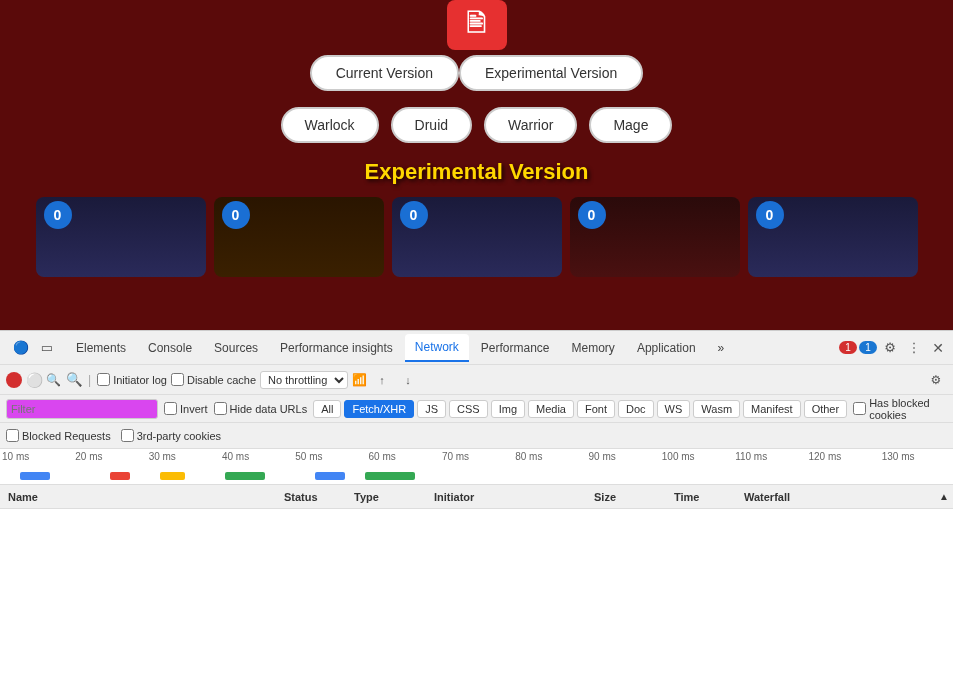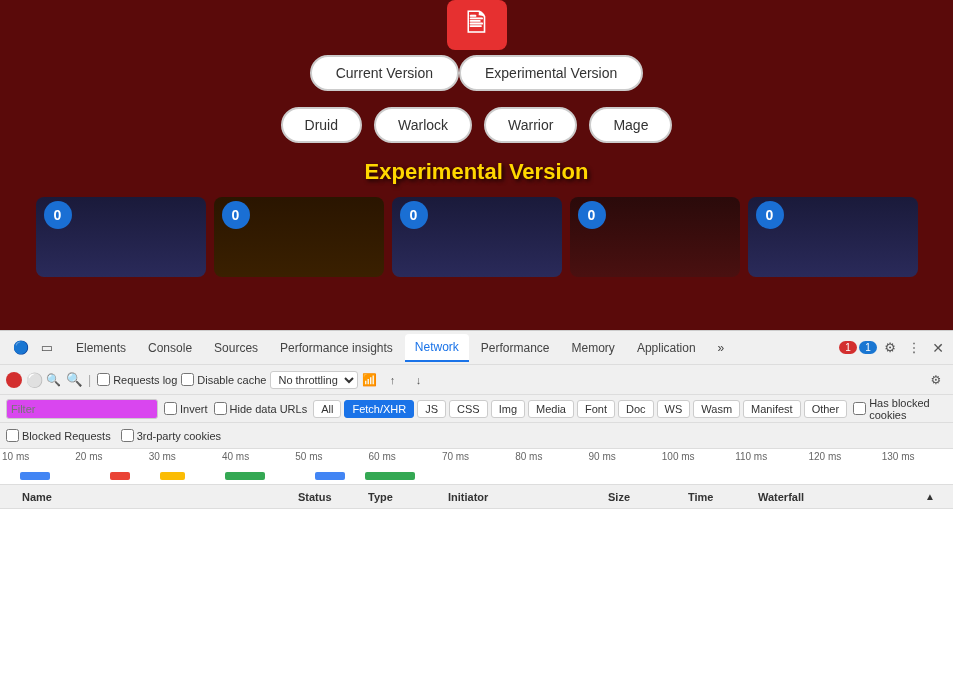--- a/index.html
+++ b/index.html
@@ -362,21 +362,21 @@
     
     .table-header {
       display: flex;
       background: #f0f0f0;
       border-bottom: 1px solid #ddd;
       height: 24px;
       align-items: center;
       font-size: 11px;
       font-weight: 600;
       color: #333;
-      padding: 0 18px;
+      padding: 0 4px;
     }
     .col-name { width: 280px; padding-left: 4px; }
     .col-status { width: 70px; }
     .col-type { width: 80px; }
     .col-initiator { width: 160px; }
     .col-size { width: 80px; }
     .col-time { width: 70px; }
     .col-waterfall { flex: 1; display: flex; align-items: center; justify-content: space-between; }
     .sort-arrow { font-size: 10px; margin-left: 2px; }
 
@@ -394,22 +394,22 @@
   <div class="logo-container">
     <div class="logo-icon">🖹</div>
   </div>
 
   <div class="version-buttons">
     <button class="version-btn">Current Version</button>
     <button class="version-btn">Experimental Version</button>
   </div>
 
   <div class="class-buttons">
+    <button class="class-btn">Warlock</button>
     <button class="class-btn">Druid</button>
-    <button class="class-btn">Warlock</button>
     <button class="class-btn">Warrior</button>
     <button class="class-btn">Mage</button>
   </div>
 
   <div class="section-title">Experimental Version</div>
 
   <div class="cards-row">
     <div class="card-placeholder" style="background:linear-gradient(180deg,#1a1a3a 0%,#2a2a5a 100%)"></div>
     <div class="card-placeholder card-gold" style="background:linear-gradient(180deg,#2a1500 0%,#3a2000 100%)"></div>
     <div class="card-placeholder" style="background:linear-gradient(180deg,#1a1a3a 0%,#2a2a5a 100%)"></div>
@@ -443,21 +443,21 @@
   </div>
 
   <div class="network-toolbar">
     <button class="record-btn"></button>
     <button class="clear-btn">⚪</button>
     <button class="network-filter-icon">🔍</button>
     <button class="network-search-icon">🔍</button>
     <span style="color:#aaa;margin:0 2px;">|</span>
     <label class="checkbox-label">
       <input type="checkbox" style="">
-      <span>Requests log</span>
+      <span>Initiator log</span>
     </label>
     <label class="checkbox-label">
       <input type="checkbox" style="">
       <span>Disable cache</span>
     </label>
     <select class="network-select">
       <option>No throttling</option>
     </select>
     <span class="wifi-icon">📶</span>
     <button class="devtools-icon-btn upload-icon">↑</button>

